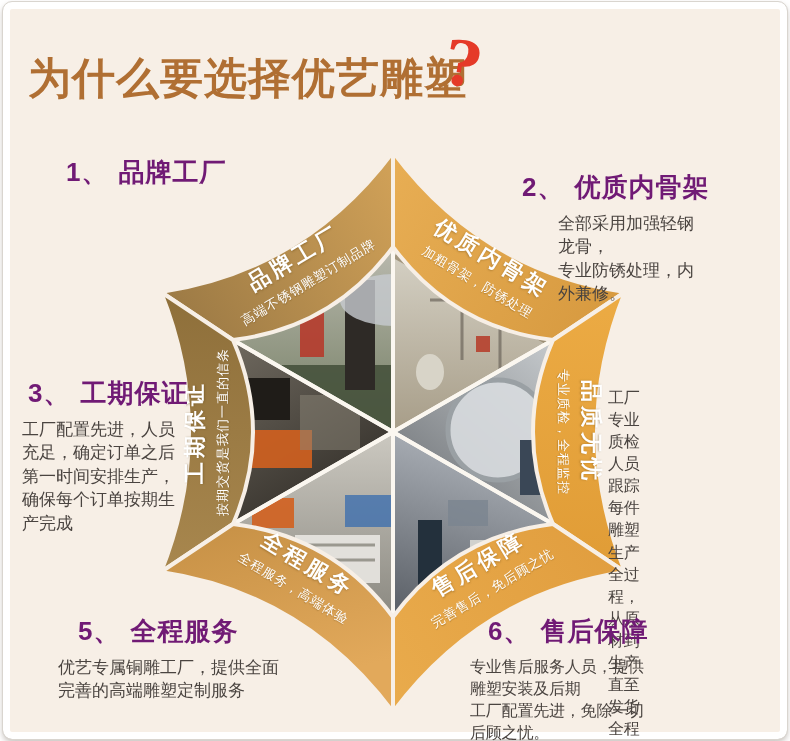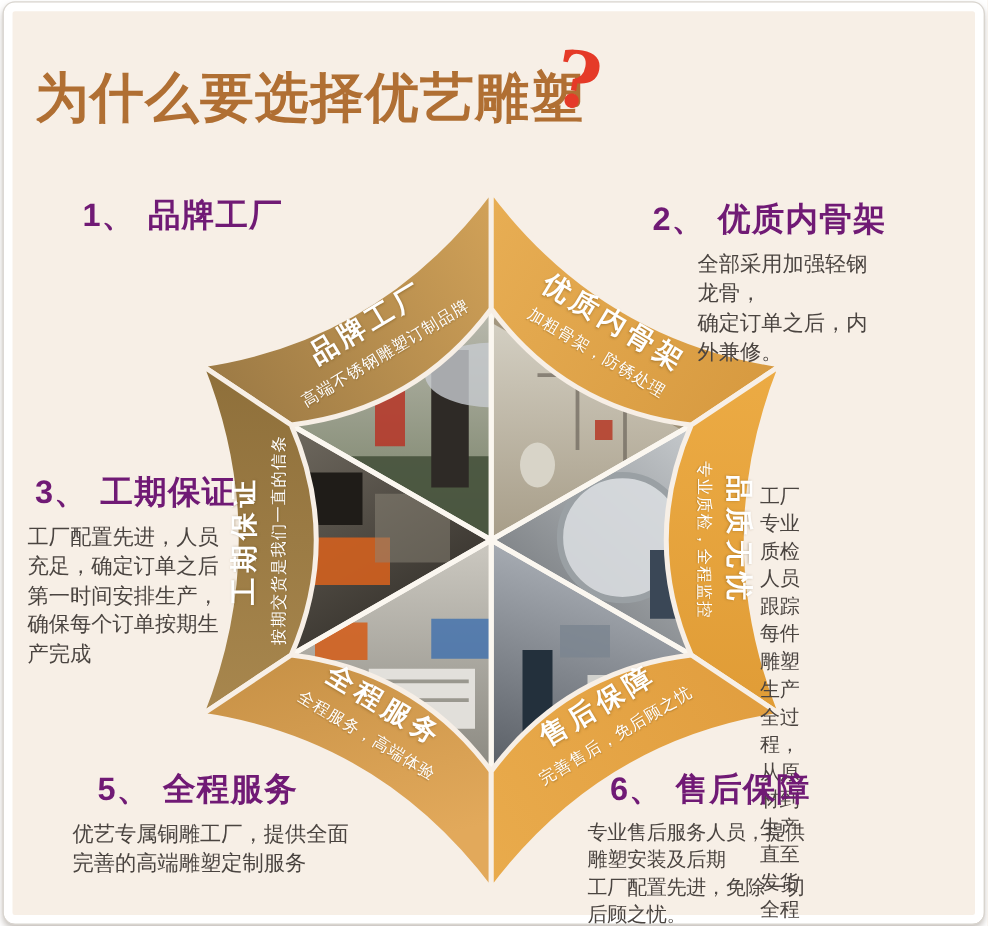--- a/index.html
+++ b/index.html
@@ -37,21 +37,21 @@
   .pl-l {left:206px;top:432px;transform:translate(-50%,-50%) rotate(-90deg);}
   .pl-r {left:580px;top:432px;transform:translate(-50%,-50%) rotate(90deg);}
   .pl-bl{left:302px;top:574px;transform:translate(-50%,-50%) rotate(31deg);}
   .pl-br{left:484px;top:574px;transform:translate(-50%,-50%) rotate(-31deg);}
   
   .benefit{position:absolute;}
   .bh{font-size:26px;font-weight:bold;letter-spacing:1px;color:#701a75;white-space:nowrap;}
   .bh .bt{margin-left:10px;}
   .bd{margin-top:7px;font-size:17px;line-height:1.38;color:#4a4440;white-space:pre-line;}
   .b1{left:66px;top:155px;}  .b1 .bd{margin-left:36px;}
-  .b2{left:522px;top:158px;} .b2 .bd{margin-left:36px;}
+  .b2{left:522px;top:170px;} .b2 .bd{margin-left:36px;}
   .b3{left:22px;top:376px;}  .b3 .bh{padding-left:6px;text-align:right;}
   .b4{left:608px;top:380px;} .b4 .bd{font-size:16px;letter-spacing:-0.2px;}
   .b5{left:58px;top:614px;}  .b5 .bh{padding-left:8px;margin-left:12px;}
   .b6{left:470px;top:614px;} .b6 .bh{padding-left:18px;} .b6 .bd{font-size:16px;letter-spacing:-0.2px;}
 </style>
 </head>
 <body>
 
 <div class="card"></div>
 
@@ -214,21 +214,21 @@
     <div class="pl-title">售后保障</div>
     <div class="pl-sub">完善售后，免后顾之忧</div>
   </div>
 
   <div class="benefit b1">
     <div class="bh"><span class="bn">1、</span><span class="bt">品牌工厂</span></div>
   </div>
   <div class="benefit b2">
     <div class="bh"><span class="bn">2、</span><span class="bt">优质内骨架</span></div>
     <div class="bd">全部采用加强轻钢龙骨，
-确定订单之后，内外兼修。</div>
+专业防锈处理，内外兼修。</div>
   </div>
   <div class="benefit b3">
     <div class="bh"><span class="bn">3、</span><span class="bt">工期保证</span></div>
     <div class="bd">工厂配置先进，人员
 充足，确定订单之后
 第一时间安排生产，
 确保每个订单按期生
 产完成</div>
   </div>
   <div class="benefit b4">

